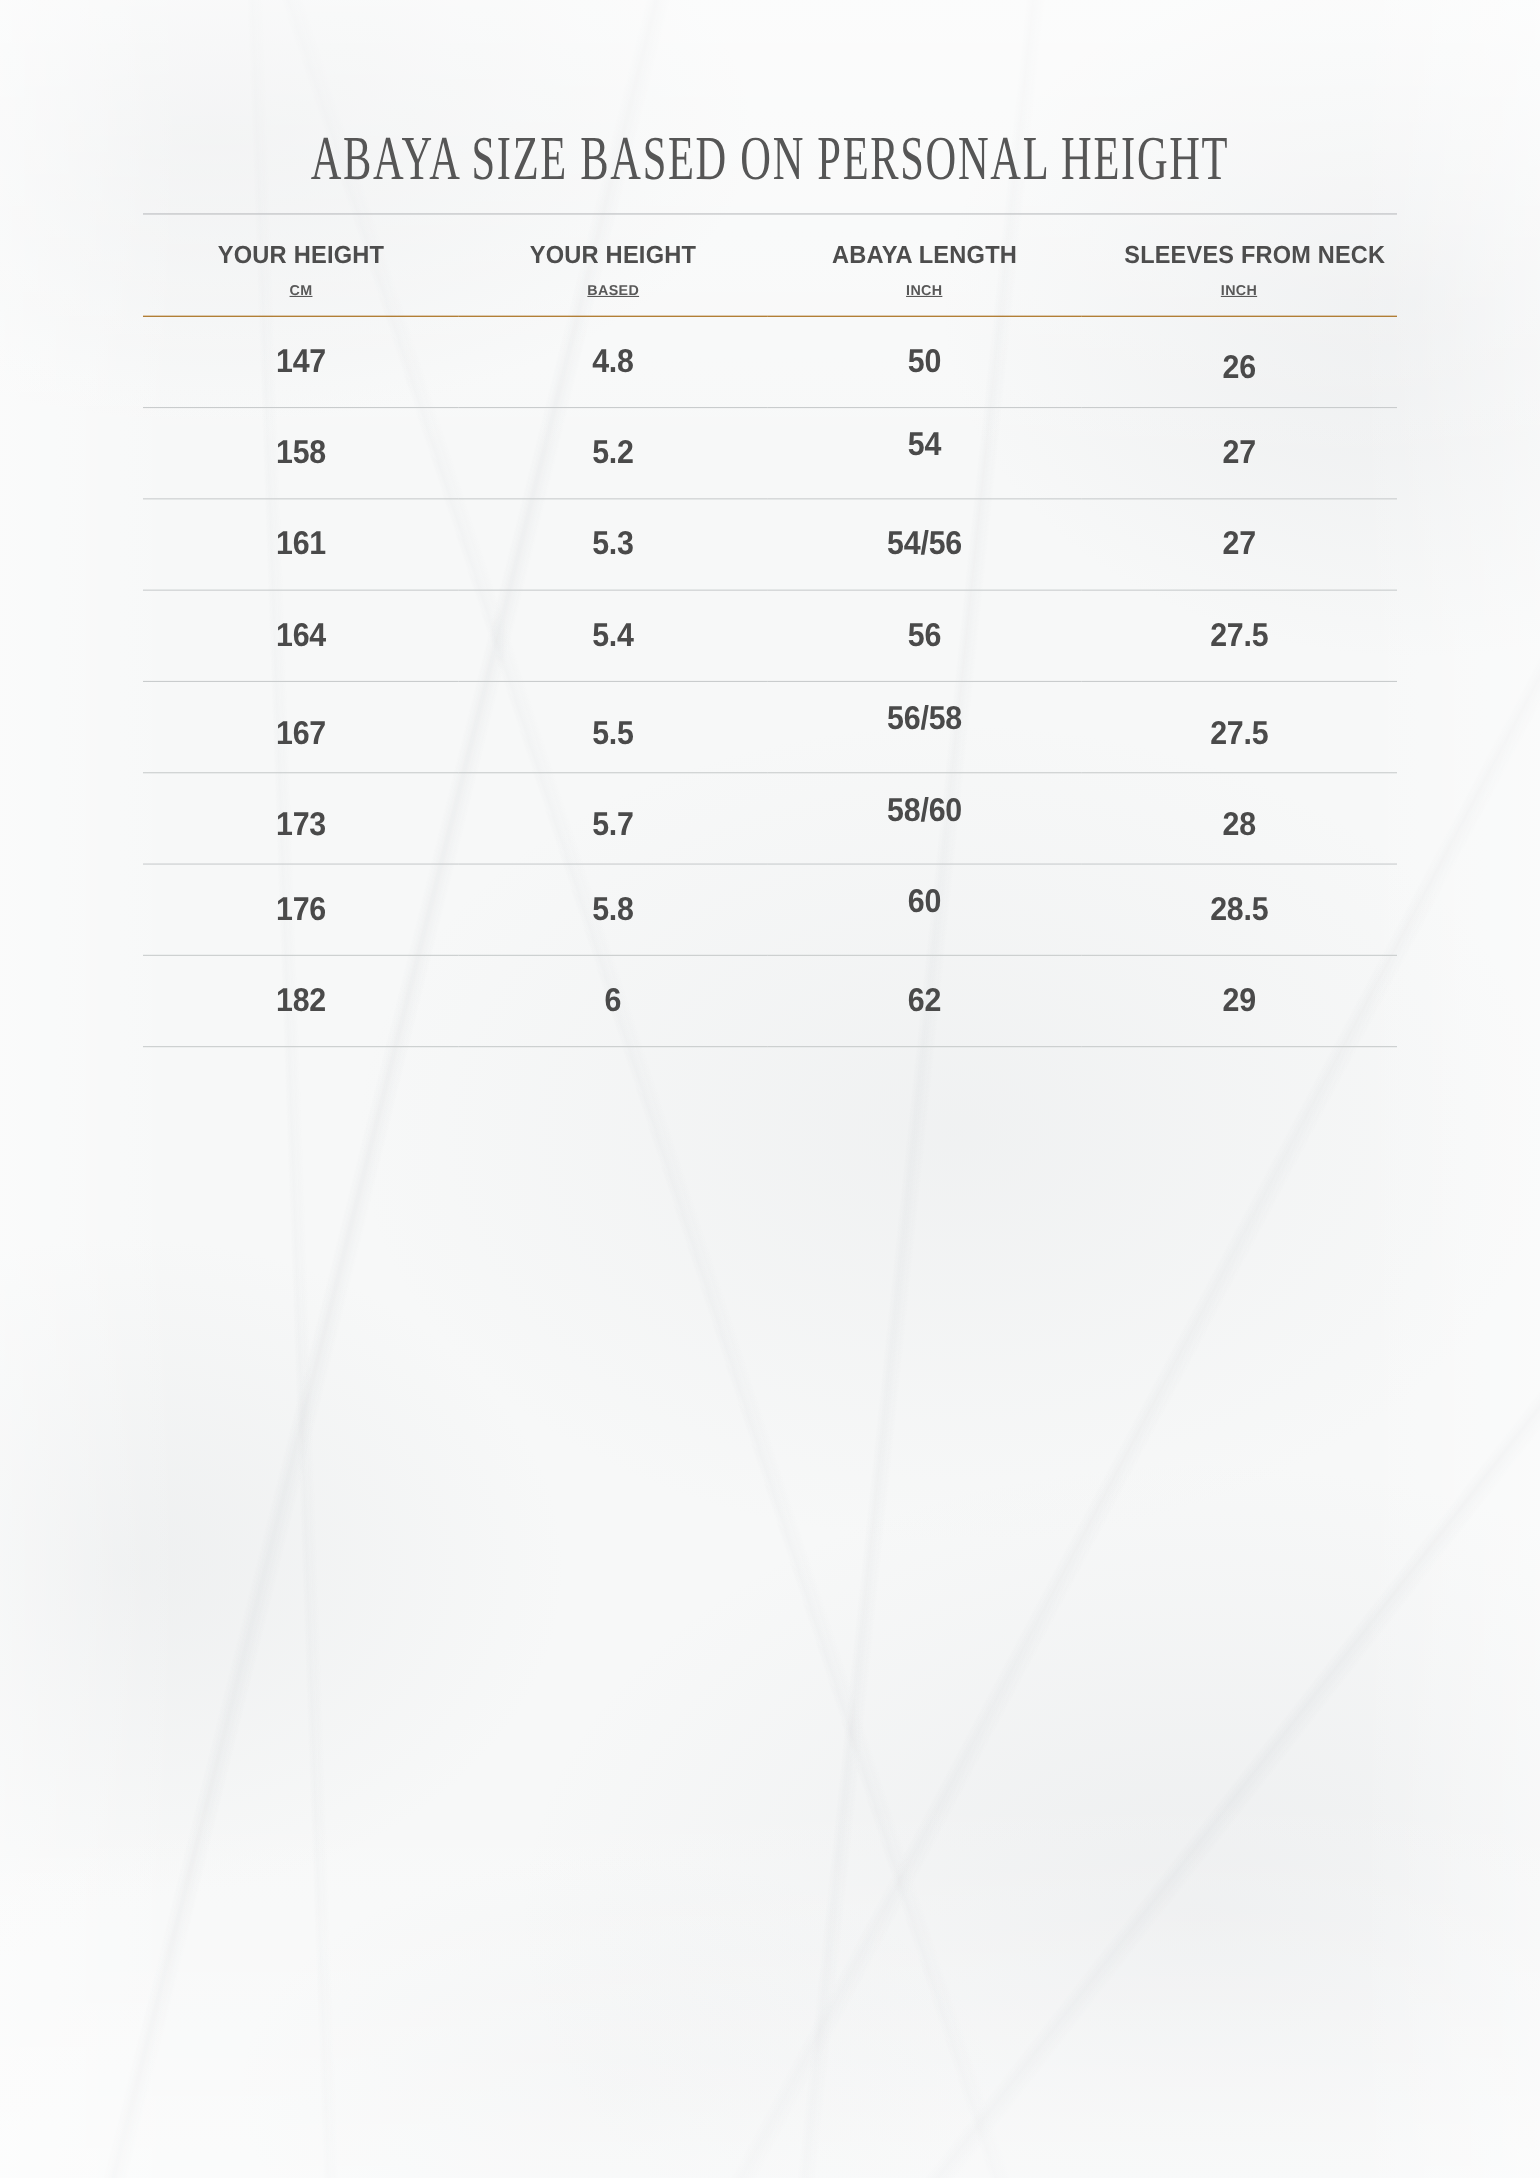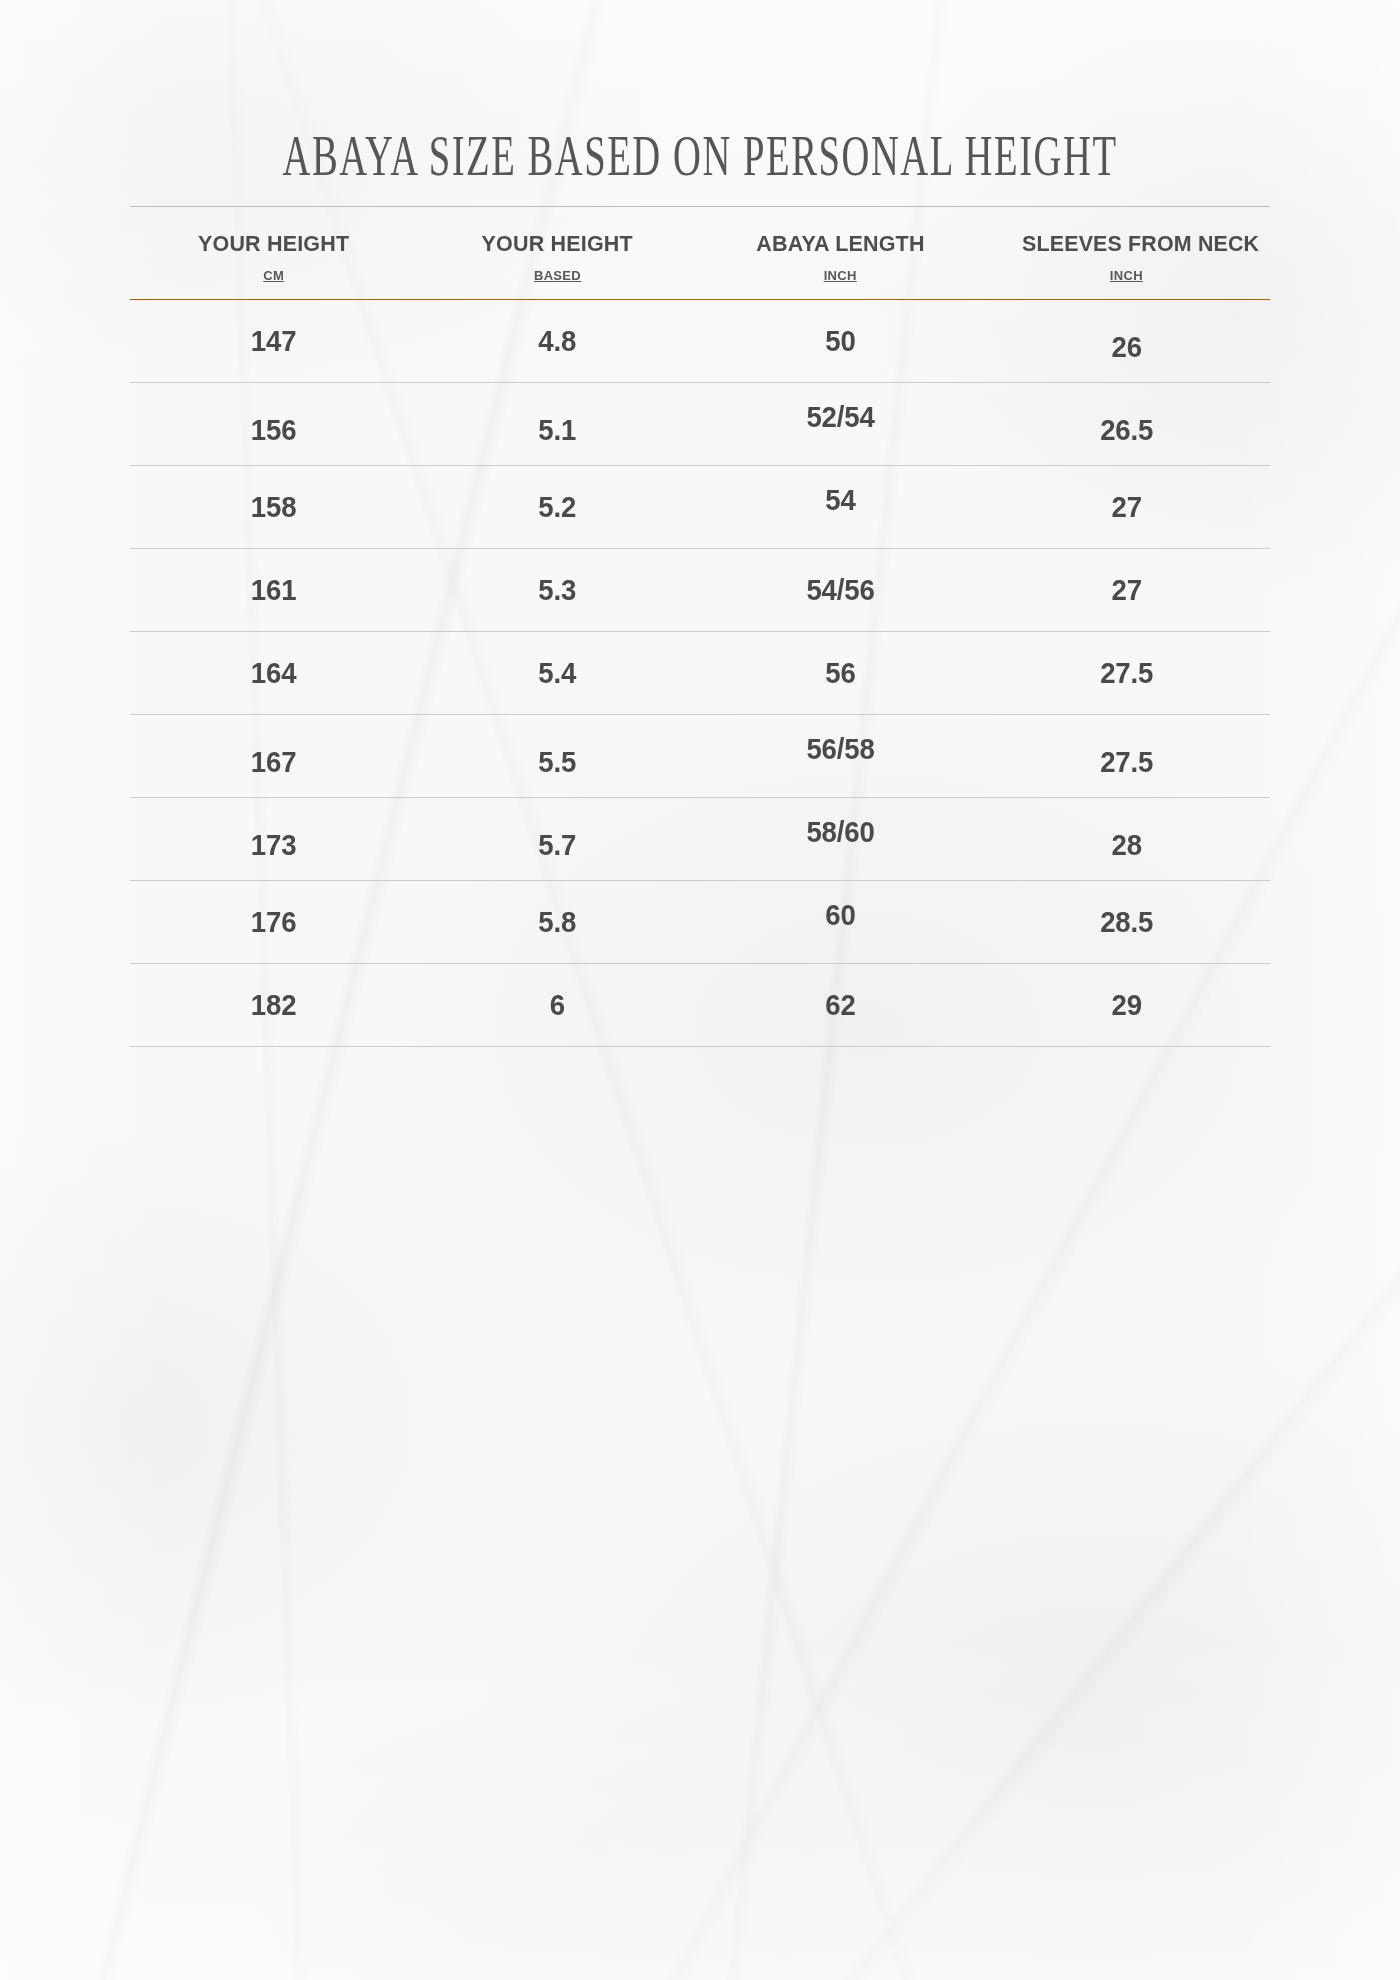--- a/index.html
+++ b/index.html
@@ -49,21 +49,21 @@
       linear-gradient(270deg, rgba(255,255,255,.40), rgba(255,255,255,0) 12%);
   }
 
   
   .sheet {
     position: relative;
     z-index: 2;
     width: 1400px;
     height: 1980px;
     box-sizing: border-box;
-    padding: 12px 130px;
+    padding: 0 130px;
   }
 
   .page-title {
     margin: 0;
     padding-top: 132px;
     text-align: center;
     font-family: "Liberation Serif", "DejaVu Serif", serif;
     font-weight: 400;
     font-size: 40px;
     line-height: 1.04;
@@ -190,26 +190,20 @@
 
       <tr>
         <td class="data-cell"><span class="nudge-flat">147</span></td>
         <td class="data-cell"><span class="nudge-flat">4.8</span></td>
         <td class="data-cell"><span class="nudge-flat">50</span></td>
         <td class="data-cell"><span class="nudge-dn">26</span></td>
       </tr>
 
 
 
-      <tr>
-        <td class="data-cell"><span class="nudge-dn">156</span></td>
-        <td class="data-cell"><span class="nudge-dn">5.1</span></td>
-        <td class="data-cell"><span class="nudge-up">52/54</span></td>
-        <td class="data-cell"><span class="nudge-dn">26.5</span></td>
-      </tr>
 
       <tr>
         <td class="data-cell"><span class="nudge-flat">158</span></td>
         <td class="data-cell"><span class="nudge-flat">5.2</span></td>
         <td class="data-cell"><span class="nudge-up">54</span></td>
         <td class="data-cell"><span class="nudge-flat">27</span></td>
       </tr>
 
       <tr>
         <td class="data-cell"><span class="nudge-flat">161</span></td>

